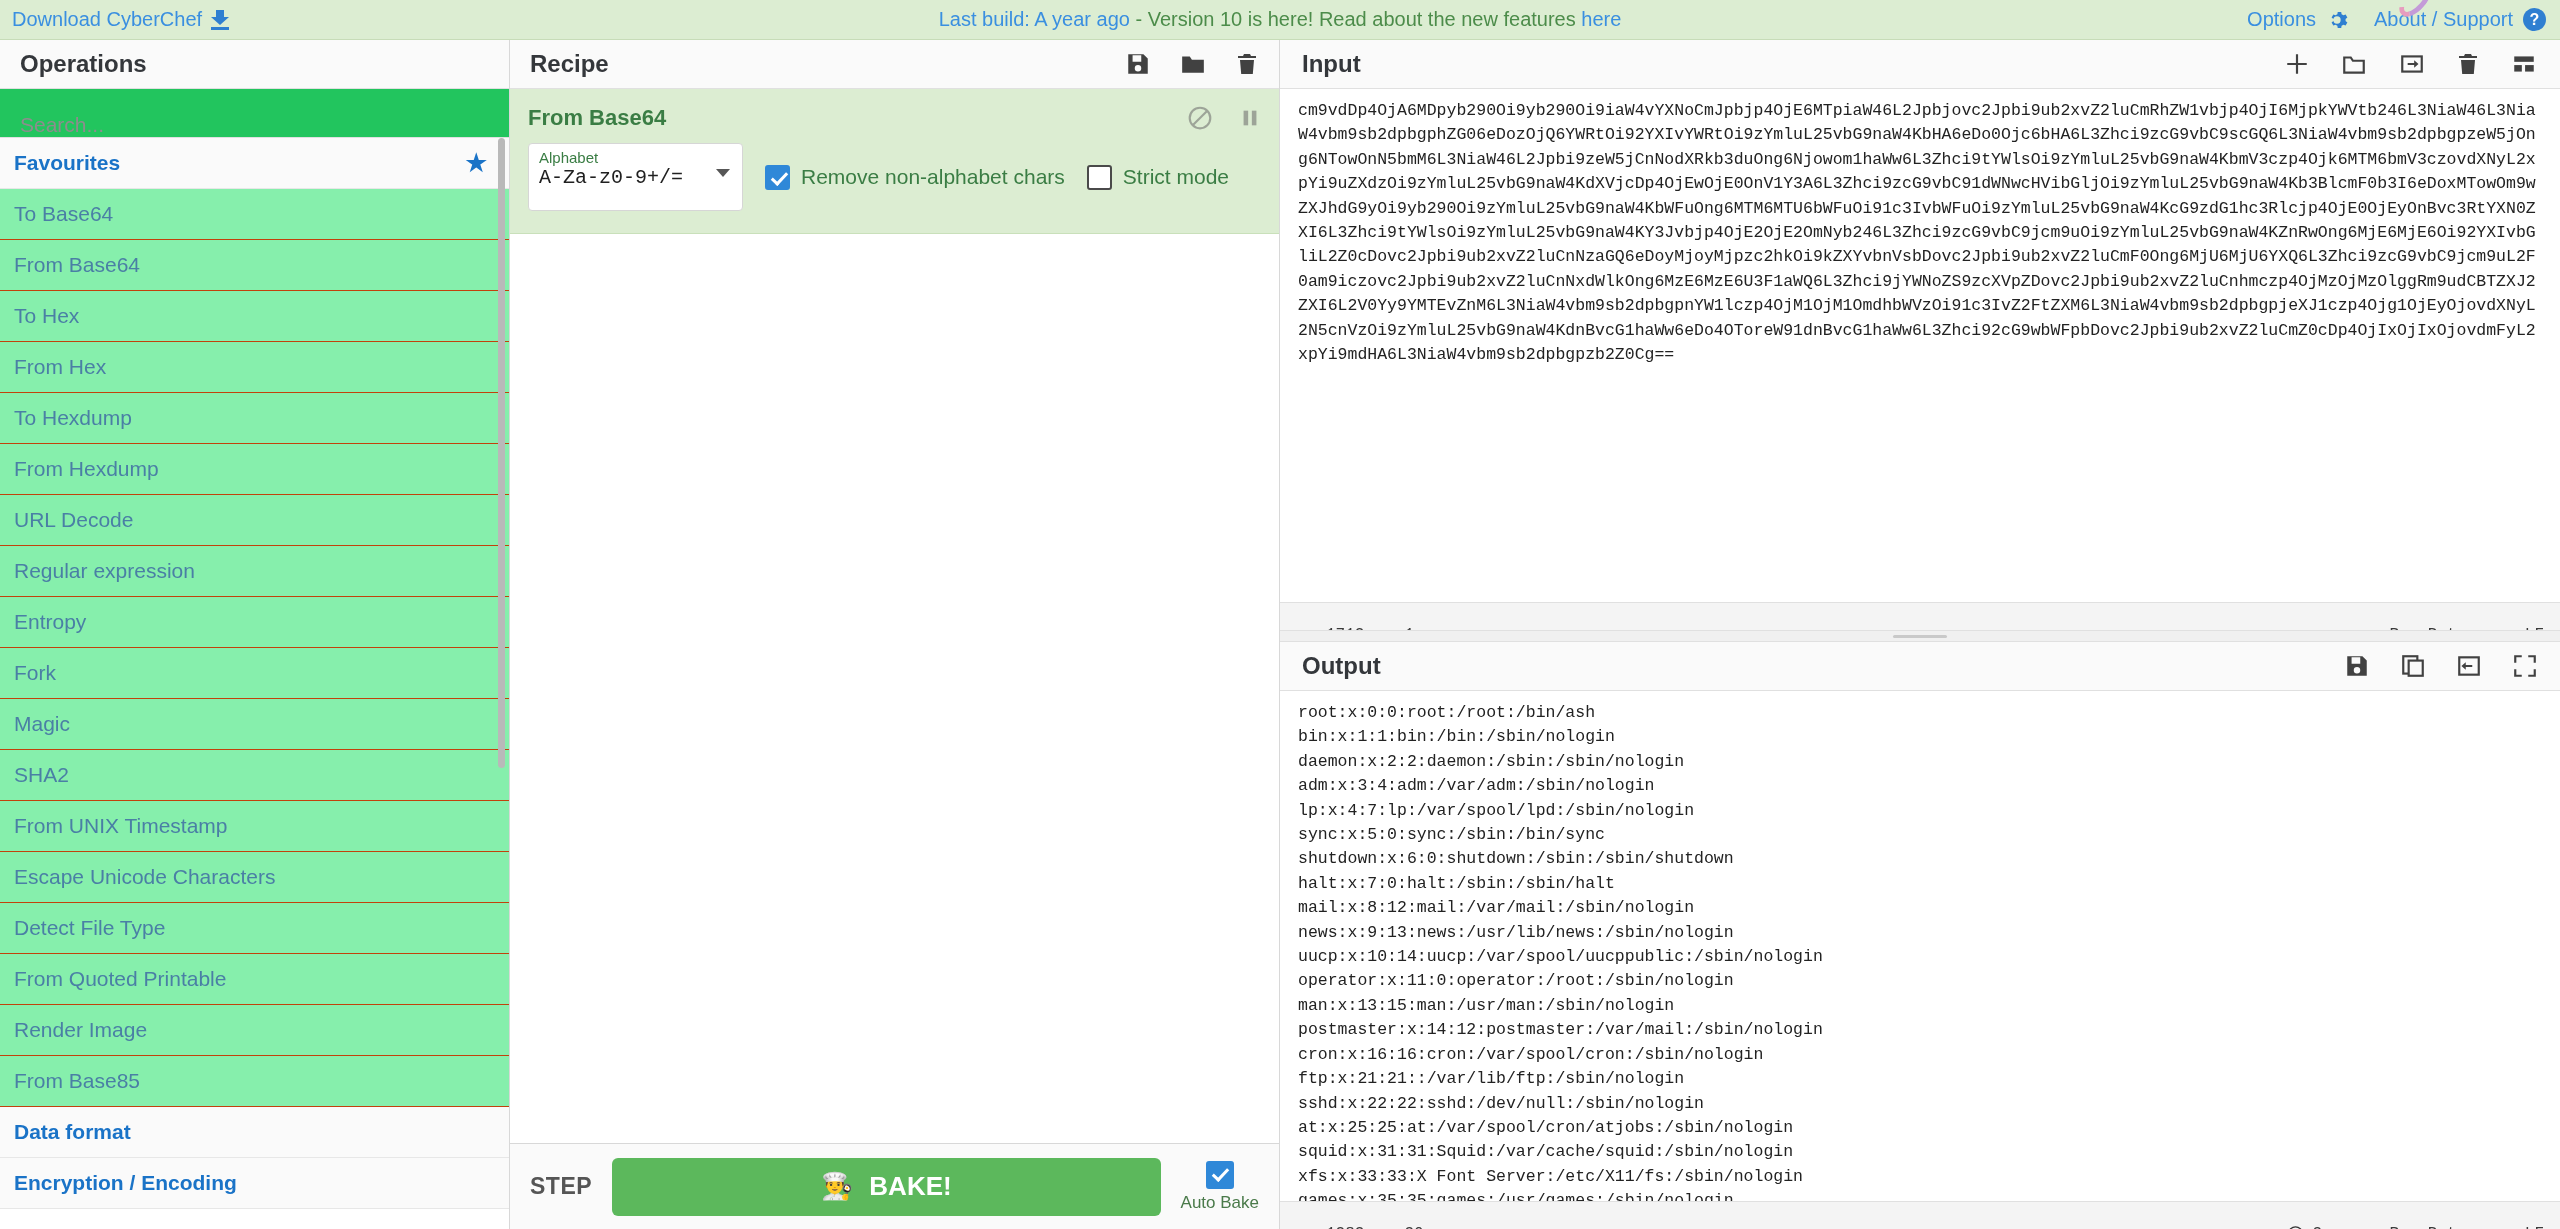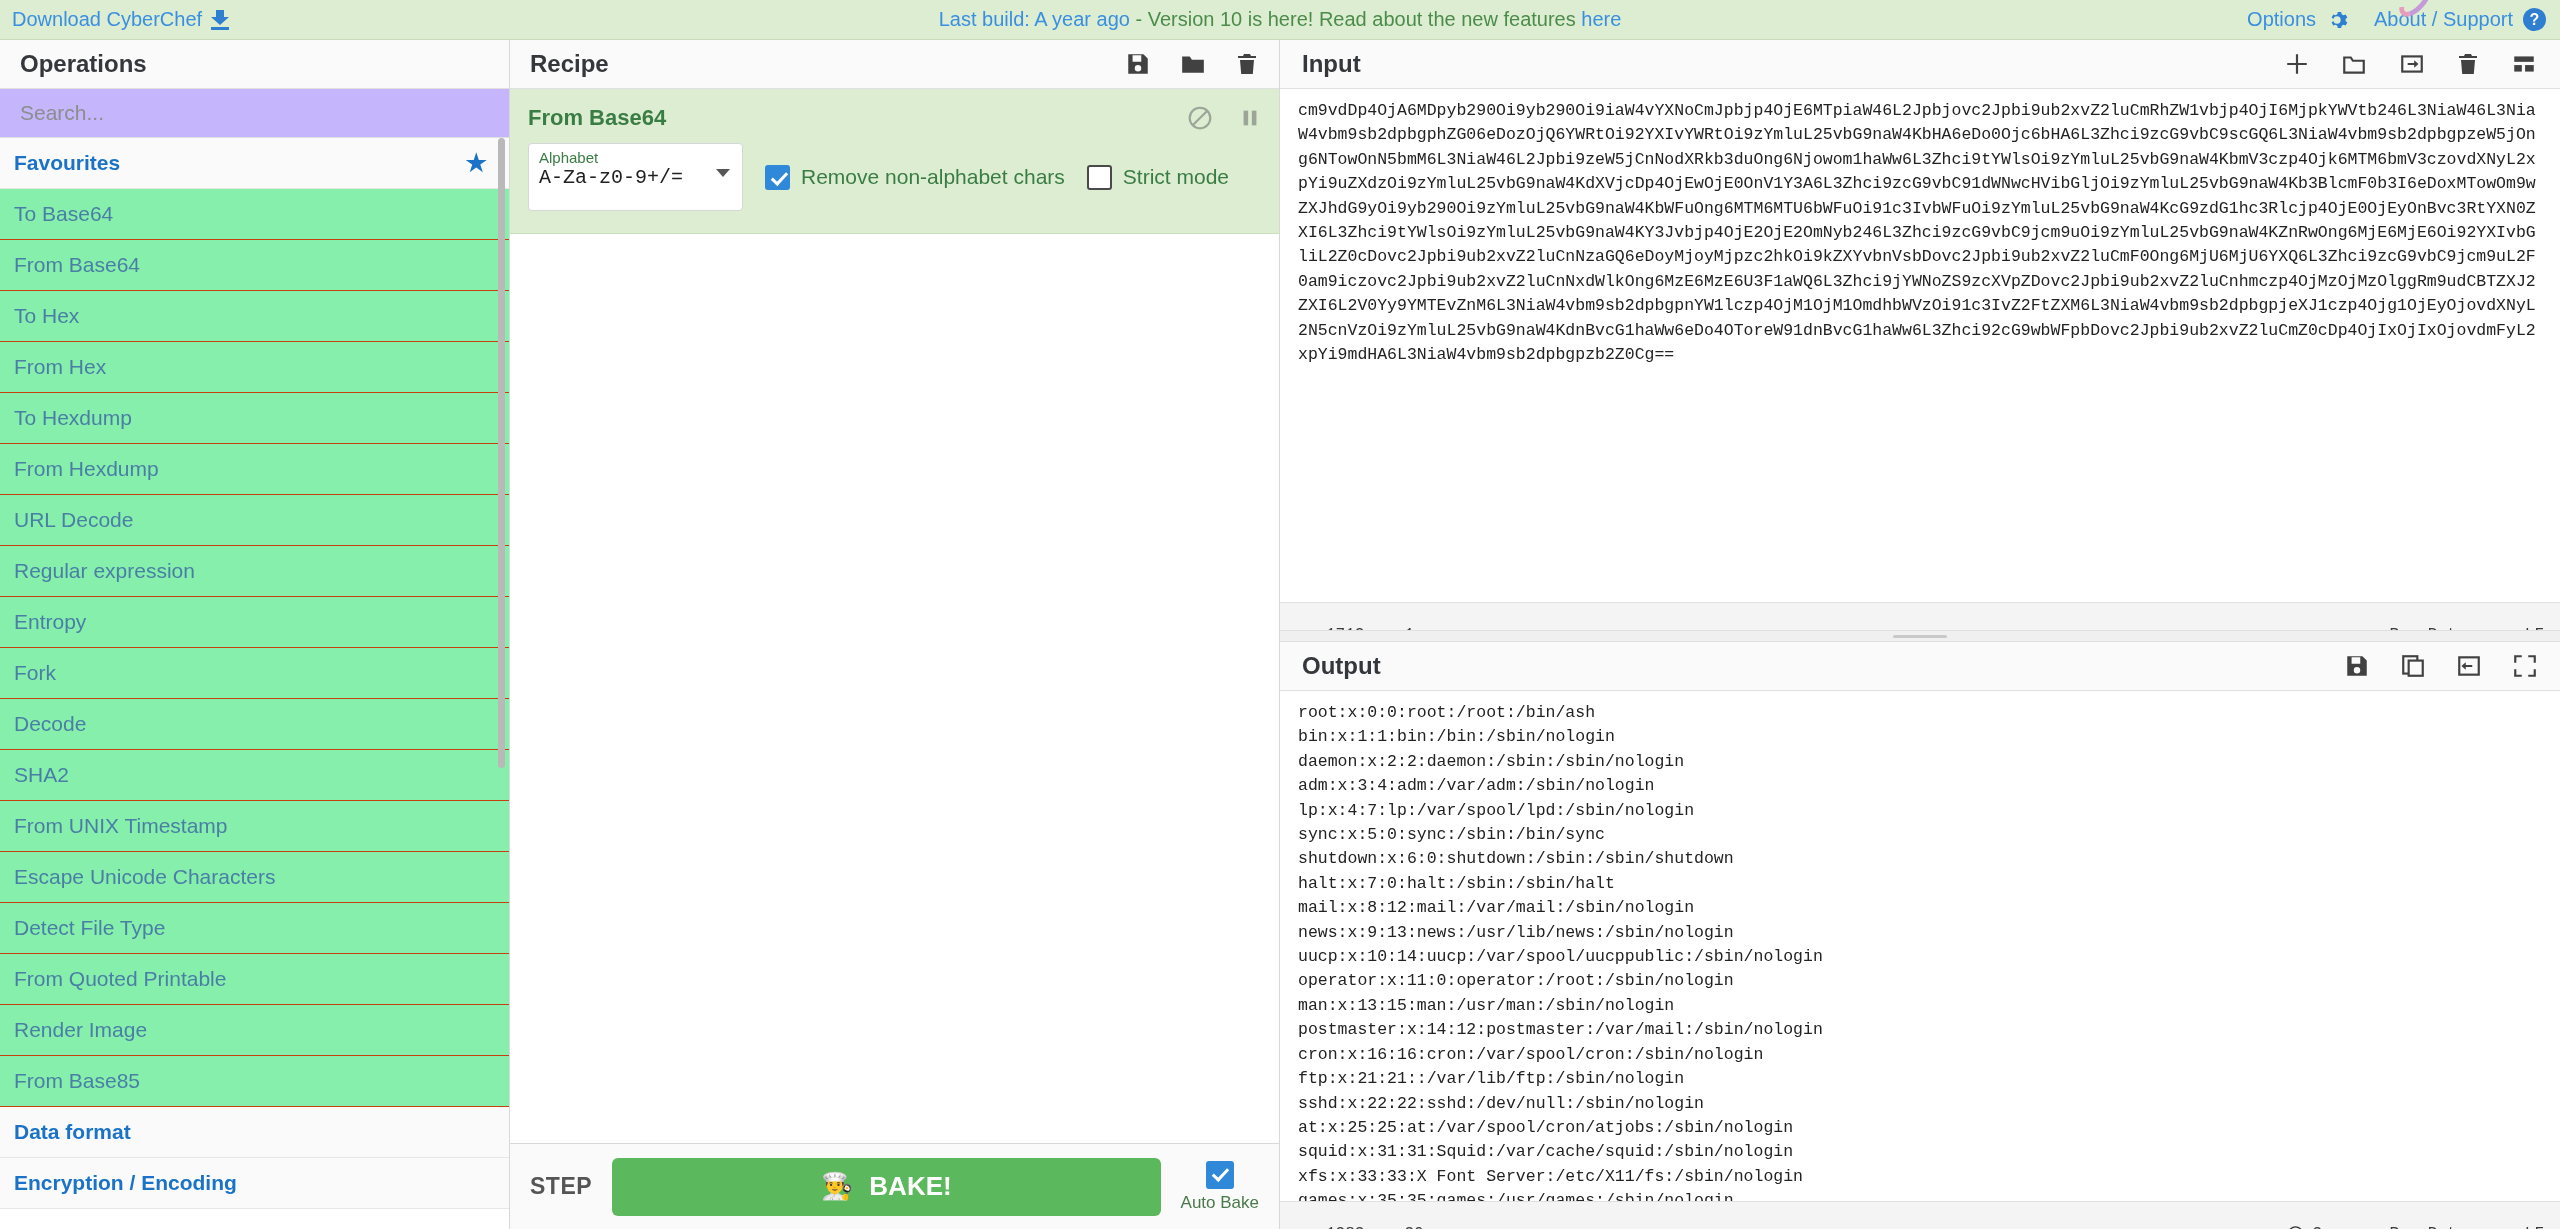--- a/index.html
+++ b/index.html
@@ -60,22 +60,22 @@
   }
   .panel-title {
     height: 49px; flex: 0 0 49px; background: #fafafa;
     border-bottom: 1px solid #e0e0e0;
     display: flex; align-items: center; padding: 0 20px;
     font-size: 24px; font-weight: bold; color: #34373b;
     justify-content: space-between;
   }
   .panel-title .icons { display: flex; gap: 28px; align-items: center; }
   .search-row {
-    height: 49px; flex: 0 0 49px; border-bottom: 1px solid #e0e0e0; background: #c4b5fd;
-    display: flex; align-items: center;
+    height: 49px; flex: 0 0 49px; border-bottom: 1px solid #e0e0e0; background: #22c55e;
+    display: flex; align-items: flex-end;
   }
   .search-row input {
     width: 100%; border: 0; outline: none; padding: 0 20px;
     font-size: 21px; color: #333; font-family: "Liberation Sans", sans-serif;
     background: transparent;
   }
   .search-row input::placeholder { color: #8d8d8d; }
   .ops-list { flex: 1 1 auto; overflow: hidden; position: relative; }
   .cat-header {
     height: 51px; display: flex; align-items: center; padding: 0 14px;
@@ -242,21 +242,21 @@
       <div class="op-item">
           <span>Regular expression</span>
         </div>
       <div class="op-item">
           <span>Entropy</span>
         </div>
       <div class="op-item">
           <span>Fork</span>
         </div>
       <div class="op-item">
-          <span>Decode</span>
+          <span>Magic</span>
         </div>
       <div class="op-item">
           <span>SHA2</span>
         </div>
       <div class="op-item">
           <span>From UNIX Timestamp</span>
         </div>
       <div class="op-item">
           <span>Escape Unicode Characters</span>
         </div>

